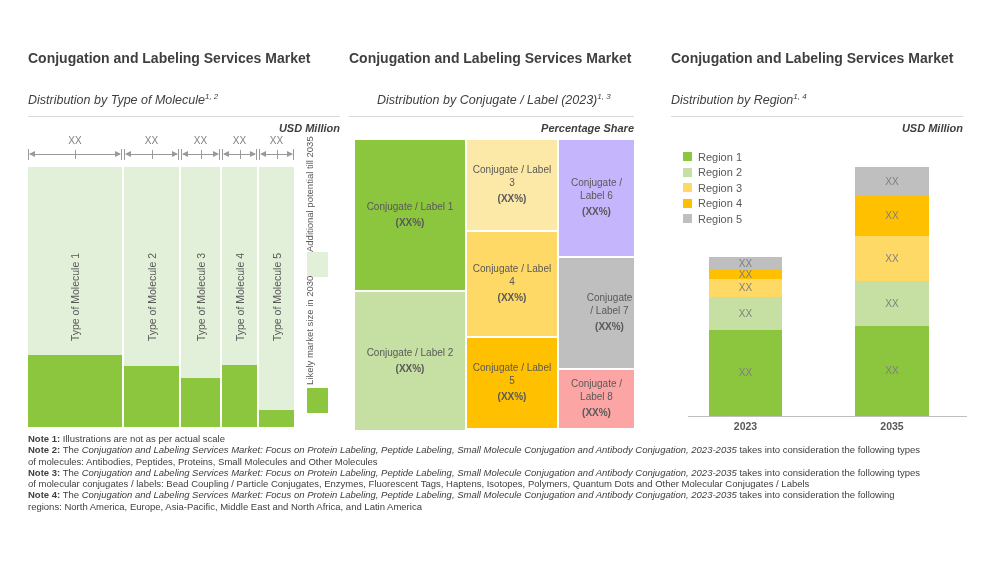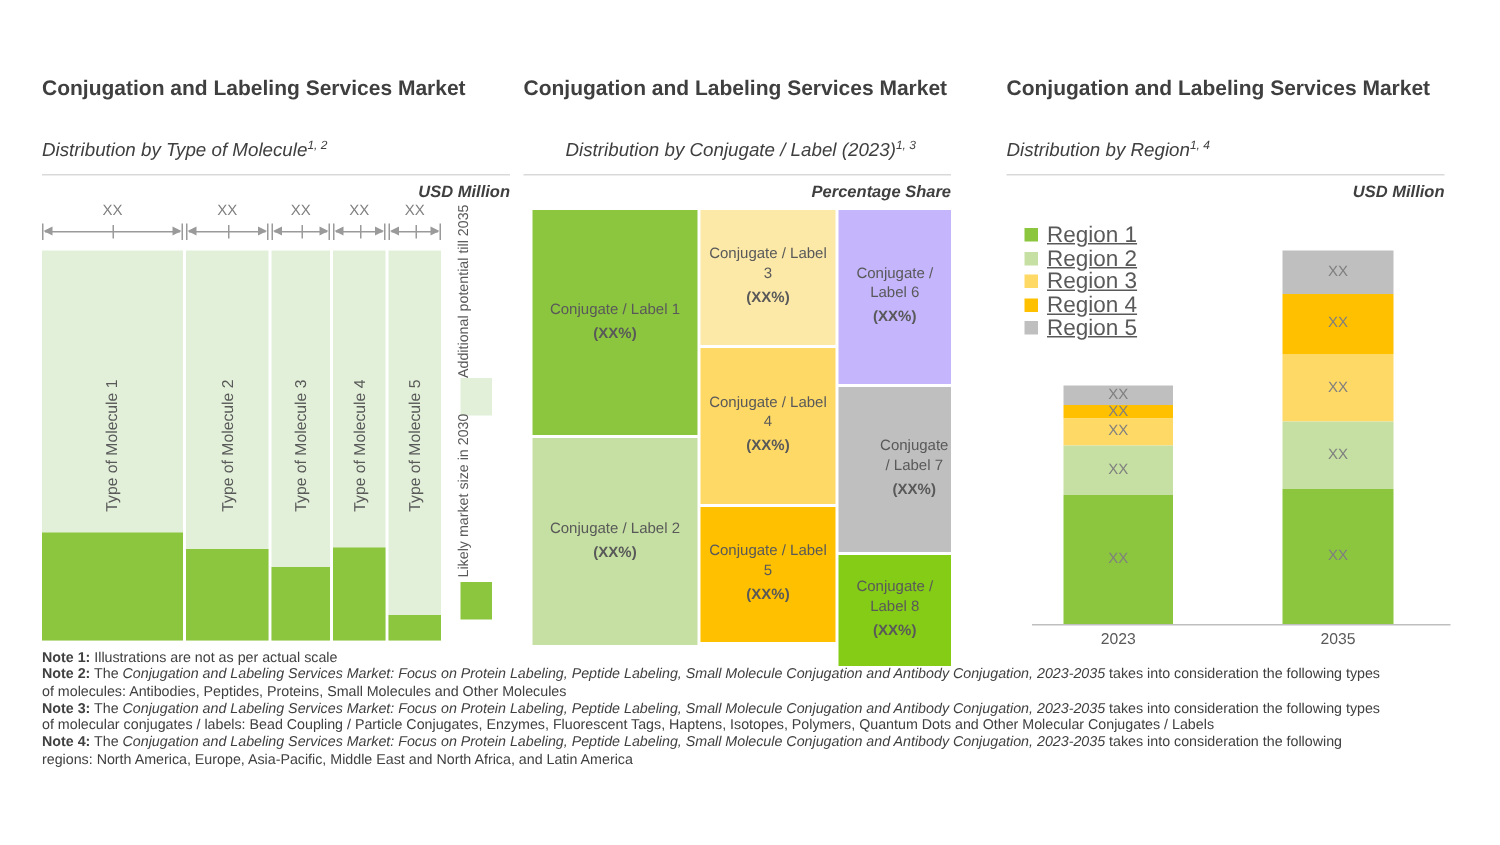--- a/index.html
+++ b/index.html
@@ -28,25 +28,25 @@
   .vtext{writing-mode:vertical-rl;transform:rotate(180deg);font-size:9.5px;color:#595959;white-space:nowrap;display:flex;align-items:center;}
   .swatch{position:absolute;}
   
   .mekko-col{position:absolute;top:0;display:flex;flex-direction:column;gap:2px;}
   .blk{display:flex;flex-direction:column;align-items:center;justify-content:center;text-align:center;
        font-size:10px;line-height:12.5px;color:#595959;padding:2px;box-sizing:border-box;}
   .blk .val{font-weight:bold;margin-top:4px;}
   
   .rleg-item{display:flex;align-items:center;gap:6px;height:15.5px;}
   .rleg-sw{width:9px;height:9px;flex:0 0 auto;}
-  .rleg-lb{font-size:15px;color:#595959;text-decoration:underline;}
+  .rleg-lb{font-size:11px;color:#595959;}
   .sbar{position:absolute;display:flex;flex-direction:column-reverse;}
   .seg{display:flex;align-items:center;justify-content:center;font-size:10px;color:#7f7f7f;overflow:visible;line-height:8px;}
   .axis{position:absolute;height:1px;background:#bfbfbf;}
-  .yearlab{position:absolute;font-size:10.5px;color:#595959;text-align:center;}
+  .yearlab{position:absolute;font-size:10.5px;color:#595959;text-align:center;font-weight:bold;}
   
   .notes{position:absolute;left:28px;top:433px;width:900px;font-size:9.5px;line-height:11.3px;color:#404040;}
   .notes p{margin:0;}
   .notes b{font-weight:bold;}
   .notes i{font-style:italic;}
 </style>
 </head>
 <body>
 
 <div class="abs panel-title" style="left:28px;top:50px;width:300px;">Conjugation and Labeling Services Market</div>
@@ -159,21 +159,21 @@
   </div>
   <div class="mekko-col" style="left:204px;width:75px;">
     <div class="blk" style="height:116px;background:#c4b5fd;">
       <span>Conjugate / Label 6</span>
       <span class="val">(XX%)</span>
     </div>
     <div class="blk" style="height:110px;background:#bfbfbf;padding-left:28px;">
       <span>Conjugate / Label 7</span>
       <span class="val">(XX%)</span>
     </div>
-    <div class="blk" style="height:74px;background:#84cc16;">
+    <div class="blk" style="height:58px;background:#fca5a5;">
       <span>Conjugate / Label 8</span>
       <span class="val">(XX%)</span>
     </div>
   </div>
 </div>
 
 <div class="abs panel-title" style="left:671px;top:50px;width:300px;">Conjugation and Labeling Services Market</div>
 <div class="abs panel-sub" style="left:671px;top:92px;width:292px;"><span>Distribution by Region</span><sup>1, 4</sup></div>
 <div class="abs rule" style="left:671px;top:116px;width:292px;"></div>
 <div class="abs unit" style="left:823px;top:122px;width:140px;">USD Million</div>

